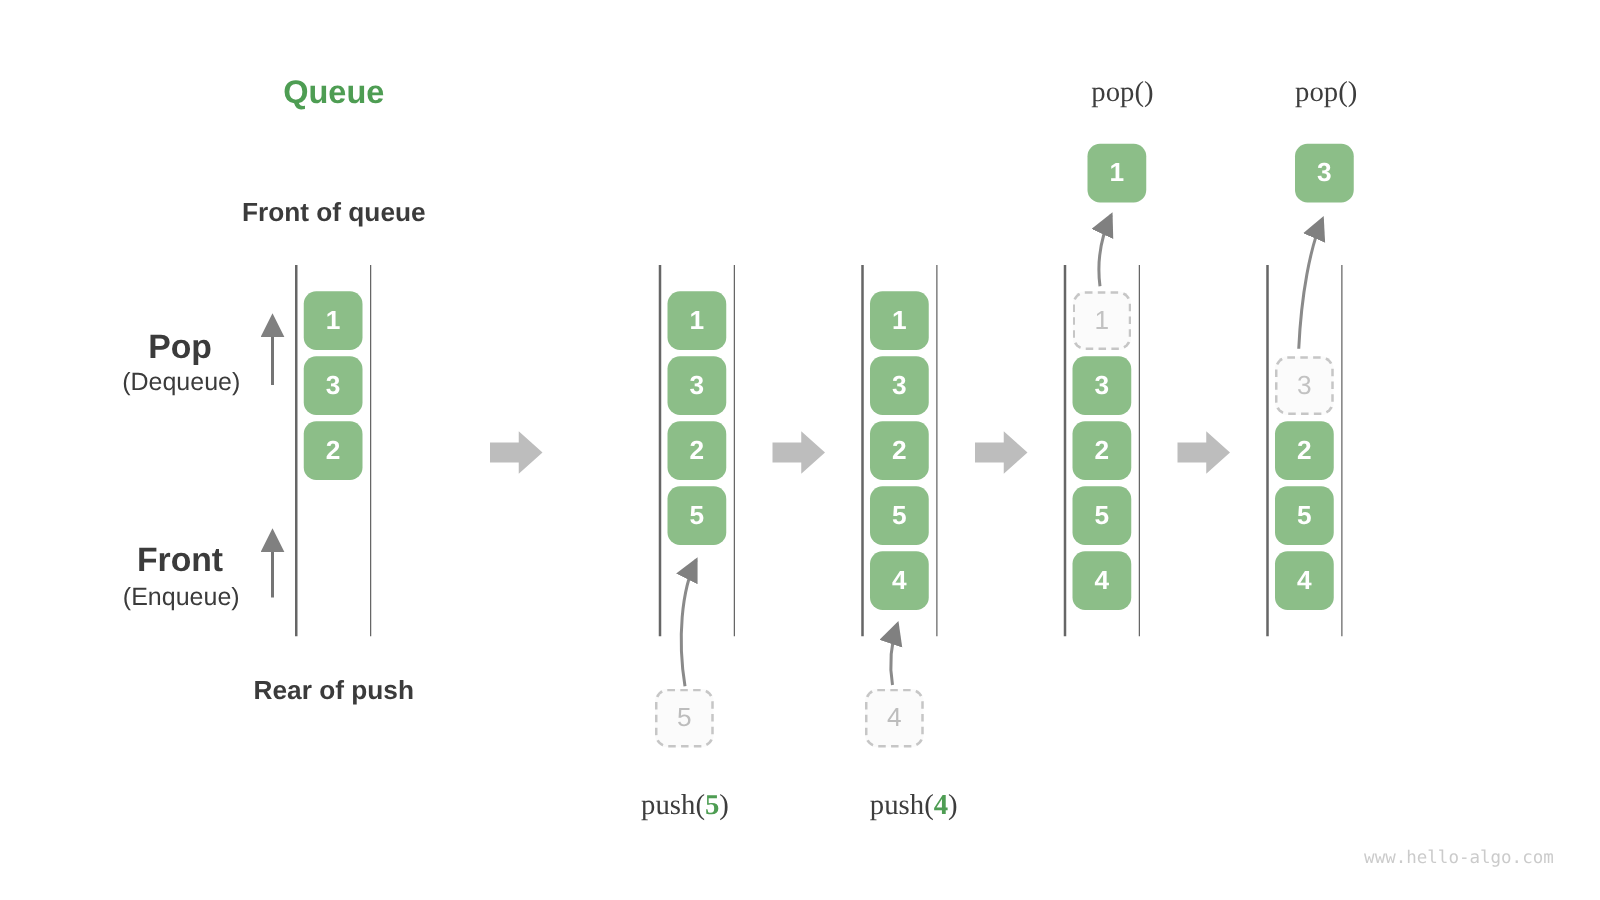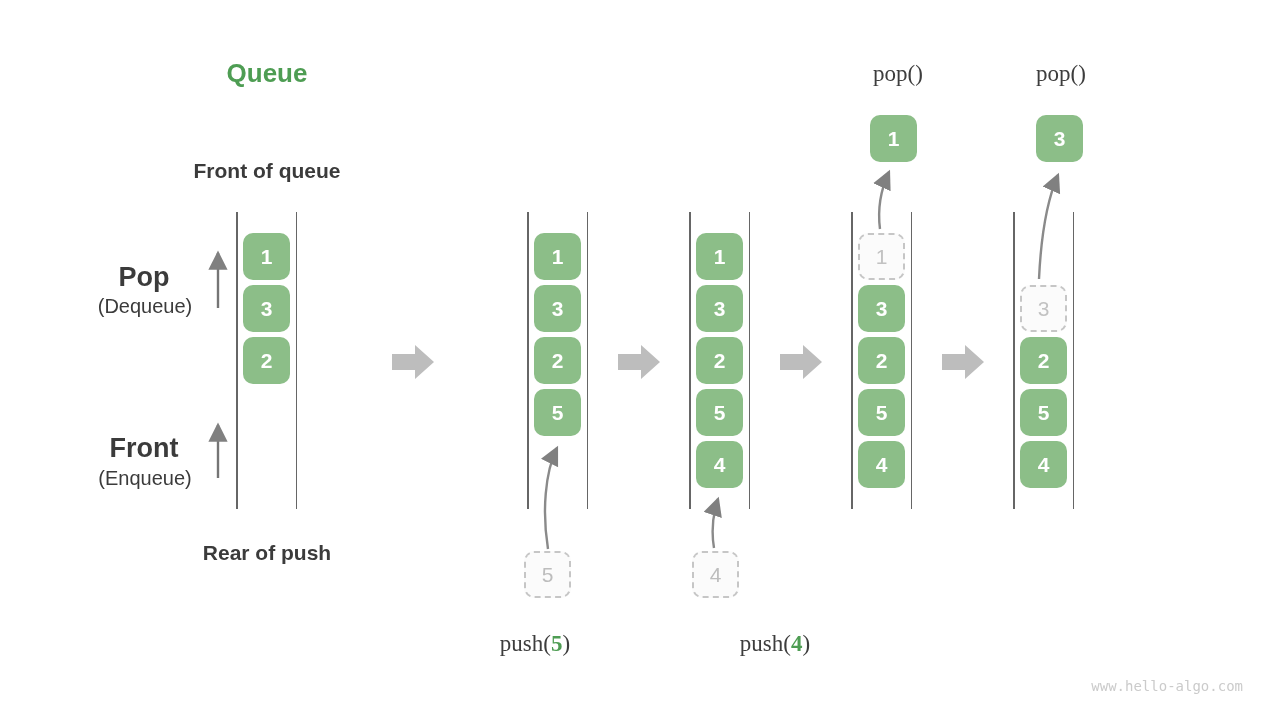--- a/index.html
+++ b/index.html
@@ -34,22 +34,22 @@
   .float-box,.pending-box{position:absolute;width:47px;height:47px;border-radius:10px;box-sizing:border-box;
         font-size:21px;display:flex;align-items:center;justify-content:center;}
   .float-box{background:#8CBE88;color:#fff;font-weight:bold;}
   .pending-box{background:#fbfbfb;border:2px dashed #c6c6c6;color:#bdbdbd;font-weight:normal;}
   .fb1{left:870px;top:115px}.fb2{left:1036px;top:115px}
   .pb1{left:524px;top:551px}.pb2{left:692px;top:551px}
 
   .op-label{position:absolute;font-family:Liberation Serif, serif;font-size:23px;color:#3d3d3d;white-space:nowrap;}
   .pop-op1{left:898px;top:61px;}
   .pop-op2{left:1061px;top:61px;}
-  .push-op1{left:535px;top:631px;}
-  .push-op2{left:775px;top:631px;}
+  .push-op1{left:548px;top:631px;}
+  .push-op2{left:731px;top:631px;}
   .op-label .arg{color:#4E9D53;font-weight:bold;}
 
   .watermark{position:absolute;right:37px;top:678px;font-family:"DejaVu Sans Mono",monospace;
              font-size:14px;color:#cbcbcb;white-space:nowrap;}
 
   .arrows{position:absolute;left:0;top:0;width:1280px;height:720px;pointer-events:none;}
 </style>
 </head>
 <body>
 

